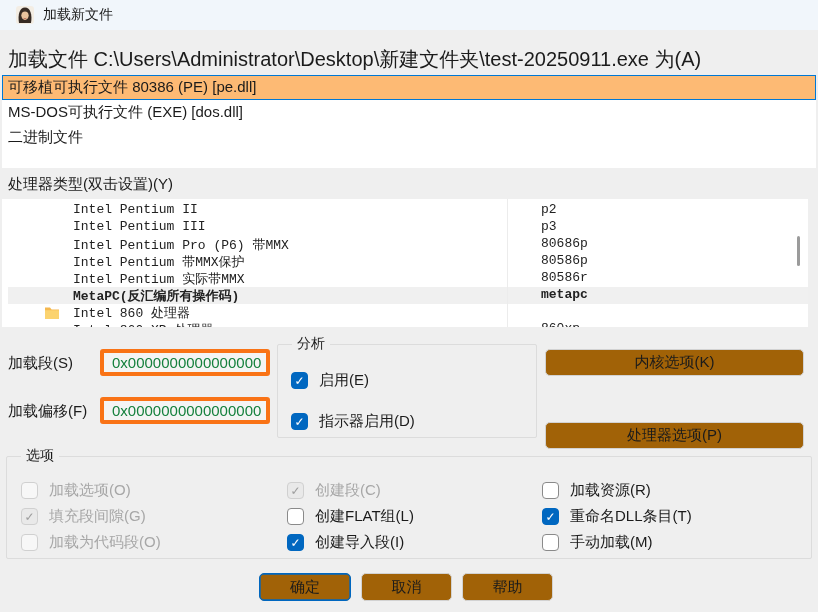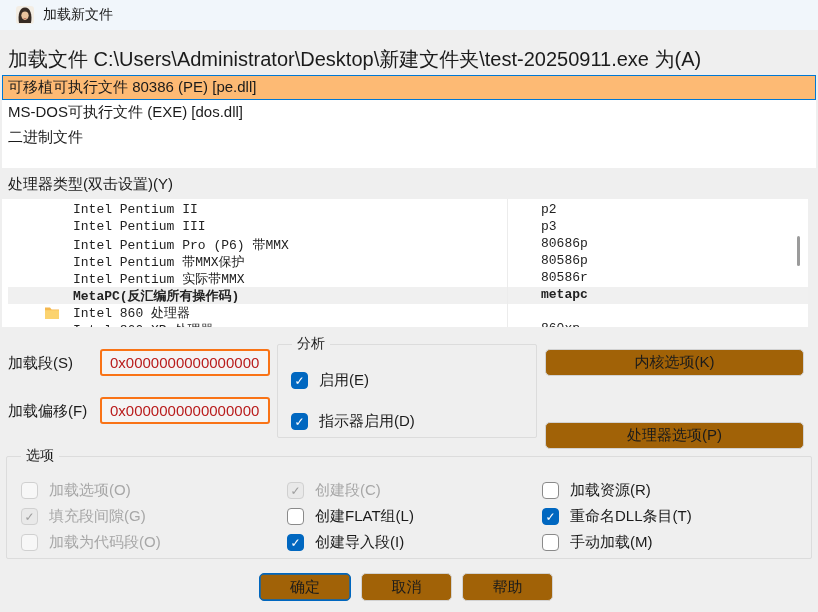--- a/index.html
+++ b/index.html
@@ -52,22 +52,22 @@
   .proc-divider { position:absolute; left:505px; top:0; width:1px; height:128px; background:#ececec; }
   .proc-scrollbar {
     position:absolute; left:795px; top:37px; width:3px; height:30px;
     background:#9b9b9b; border-radius:2px;
   }
 
   
   .field-label { position:absolute; font-size:15px; }
   .field-input {
     position:absolute; left:100px; width:170px; height:27px;
-    background:#f4f4f4; border:2px solid #f97316; border-radius:3px;
-    color:#b91c1c; font-size:15px; font-family:inherit; padding-left:8px;
+    background:#f4f4f4; border:4px solid #f97316; border-radius:3px;
+    color:#15803d; font-size:15px; font-family:inherit; padding-left:8px;
   }
 
   
   .group { position:absolute; border:1px solid #dcdcdc; border-radius:2px; }
   .group-legend {
     position:absolute; top:-10px; left:14px; background:#efefef;
     padding:0 5px; font-size:14px; color:#1b1b1b;
   }
 
   

